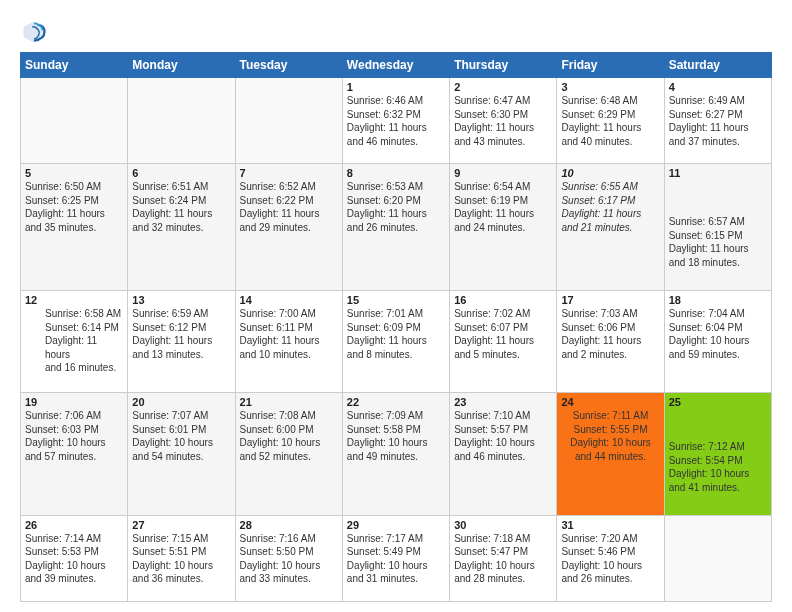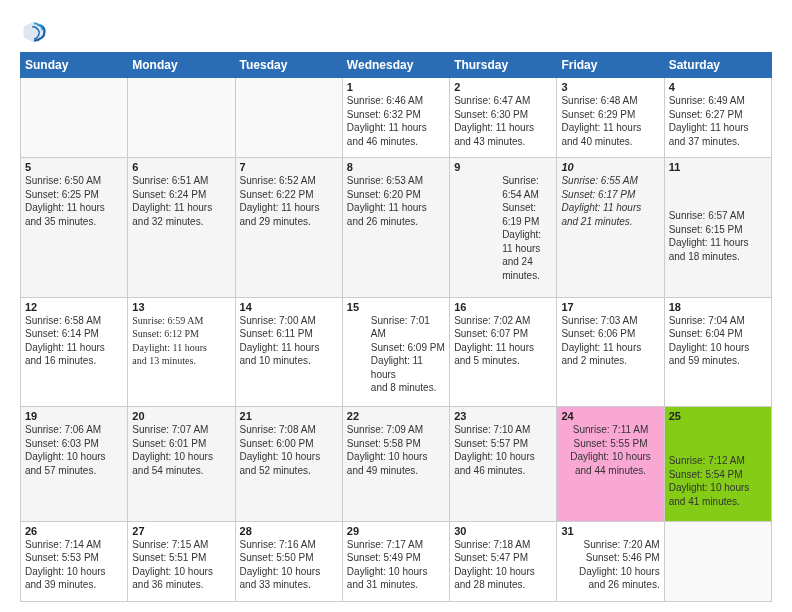--- a/index.html
+++ b/index.html
@@ -191,21 +191,21 @@
           </td>
           <td style="background: rgb(245, 245, 245);">
             <span class="day-num">8</span>
             <div class="day-info" style="white-space: pre-line;">Sunrise: 6:53 AM
 Sunset: 6:20 PM
 Daylight: 11 hours
 and 26 minutes.</div>
           </td>
           <td style="background: rgb(245, 245, 245);">
             <span class="day-num">9</span>
-            <div class="day-info" style="white-space: pre-line; margin-left: 48px;">Sunrise: 6:54 AM
+            <div class="day-info" style="white-space: pre-line;">Sunrise: 6:54 AM
 Sunset: 6:19 PM
 Daylight: 11 hours
 and 24 minutes.</div>
           </td>
           <td style="background: rgb(245, 245, 245); font-style: italic;">
             <span class="day-num">10</span>
             <div class="day-info" style="white-space: pre-line;">Sunrise: 6:55 AM
 Sunset: 6:17 PM
 Daylight: 11 hours
 and 21 minutes.</div>
@@ -214,42 +214,42 @@
             <span class="day-num">11</span>
             <div class="day-info" style="white-space: pre-line; margin-top: 36px;">Sunrise: 6:57 AM
 Sunset: 6:15 PM
 Daylight: 11 hours
 and 18 minutes.</div>
           </td>
         </tr>
         <tr>
           <td>
             <span class="day-num">12</span>
-            <div class="day-info" style="white-space: pre-line;">Sunrise: 6:58 AM
+            <div class="day-info" style="white-space: pre-line; margin-left: 20px;">Sunrise: 6:58 AM
 Sunset: 6:14 PM
 Daylight: 11 hours
 and 16 minutes.</div>
           </td>
           <td>
             <span class="day-num">13</span>
-            <div class="day-info" style="white-space: pre-line; font-family: Liberation Serif, serif;">Sunrise: 6:59 AM
+            <div class="day-info" style="white-space: pre-line;">Sunrise: 6:59 AM
 Sunset: 6:12 PM
 Daylight: 11 hours
 and 13 minutes.</div>
           </td>
           <td>
             <span class="day-num">14</span>
             <div class="day-info" style="white-space: pre-line;">Sunrise: 7:00 AM
 Sunset: 6:11 PM
 Daylight: 11 hours
 and 10 minutes.</div>
           </td>
           <td>
             <span class="day-num">15</span>
-            <div class="day-info" style="white-space: pre-line; margin-left: 24px;">Sunrise: 7:01 AM
+            <div class="day-info" style="white-space: pre-line;">Sunrise: 7:01 AM
 Sunset: 6:09 PM
 Daylight: 11 hours
 and 8 minutes.</div>
           </td>
           <td>
             <span class="day-num">16</span>
             <div class="day-info" style="white-space: pre-line;">Sunrise: 7:02 AM
 Sunset: 6:07 PM
 Daylight: 11 hours
 and 5 minutes.</div>
@@ -298,21 +298,21 @@
 Daylight: 10 hours
 and 49 minutes.</div>
           </td>
           <td style="background: rgb(245, 245, 245); margin-left: 16px;">
             <span class="day-num">23</span>
             <div class="day-info" style="white-space: pre-line;">Sunrise: 7:10 AM
 Sunset: 5:57 PM
 Daylight: 10 hours
 and 46 minutes.</div>
           </td>
-          <td style="background: #f9a8d4; margin-top: 40px;">
+          <td style="background: #f97316; margin-top: 40px;">
             <span class="day-num">24</span>
             <div class="day-info" style="white-space: pre-line; text-align: center;">Sunrise: 7:11 AM
 Sunset: 5:55 PM
 Daylight: 10 hours
 and 44 minutes.</div>
           </td>
           <td style="background: #84cc16;">
             <span class="day-num">25</span>
             <div class="day-info" style="white-space: pre-line; margin-top: 32px;">Sunrise: 7:12 AM
 Sunset: 5:54 PM
@@ -351,21 +351,21 @@
           </td>
           <td>
             <span class="day-num">30</span>
             <div class="day-info" style="white-space: pre-line;">Sunrise: 7:18 AM
 Sunset: 5:47 PM
 Daylight: 10 hours
 and 28 minutes.</div>
           </td>
           <td>
             <span class="day-num">31</span>
-            <div class="day-info" style="white-space: pre-line; text-align: right;">Sunrise: 7:20 AM
+            <div class="day-info" style="white-space: pre-line;">Sunrise: 7:20 AM
 Sunset: 5:46 PM
 Daylight: 10 hours
 and 26 minutes.</div>
           </td>
           <td class="empty-cell"></td>
         </tr>
       </tbody>
   </table>
 </div>
 

